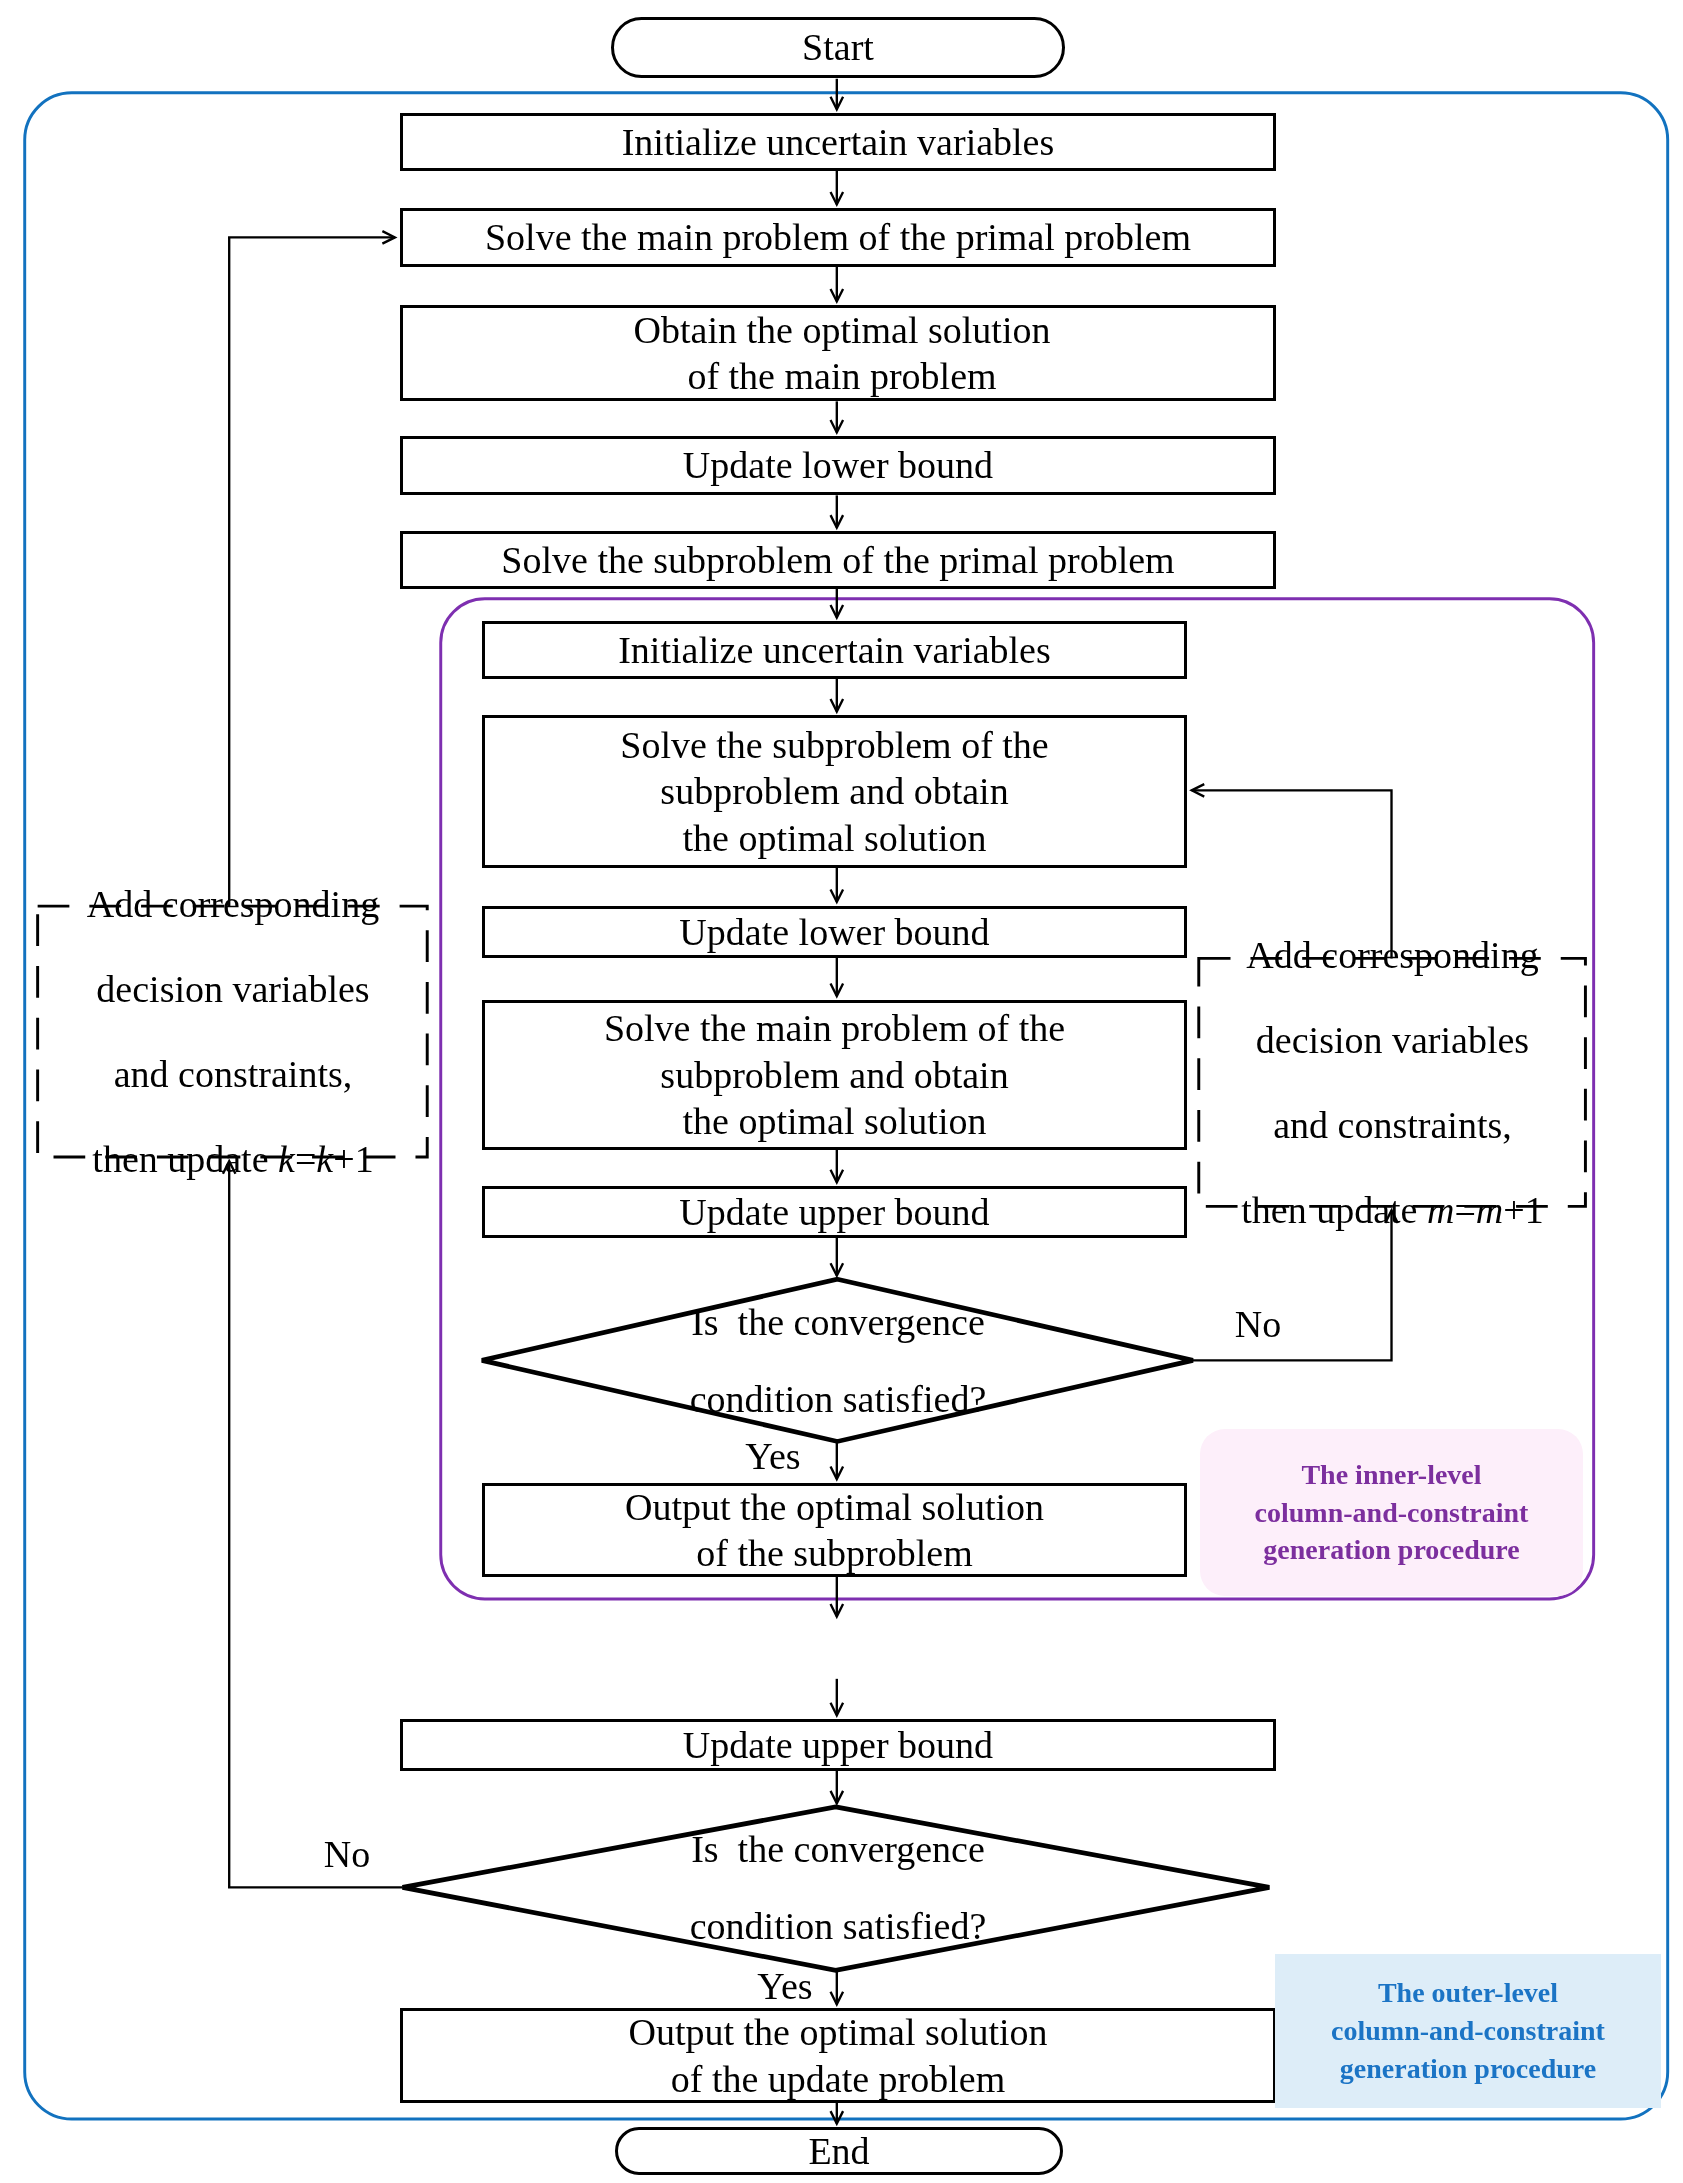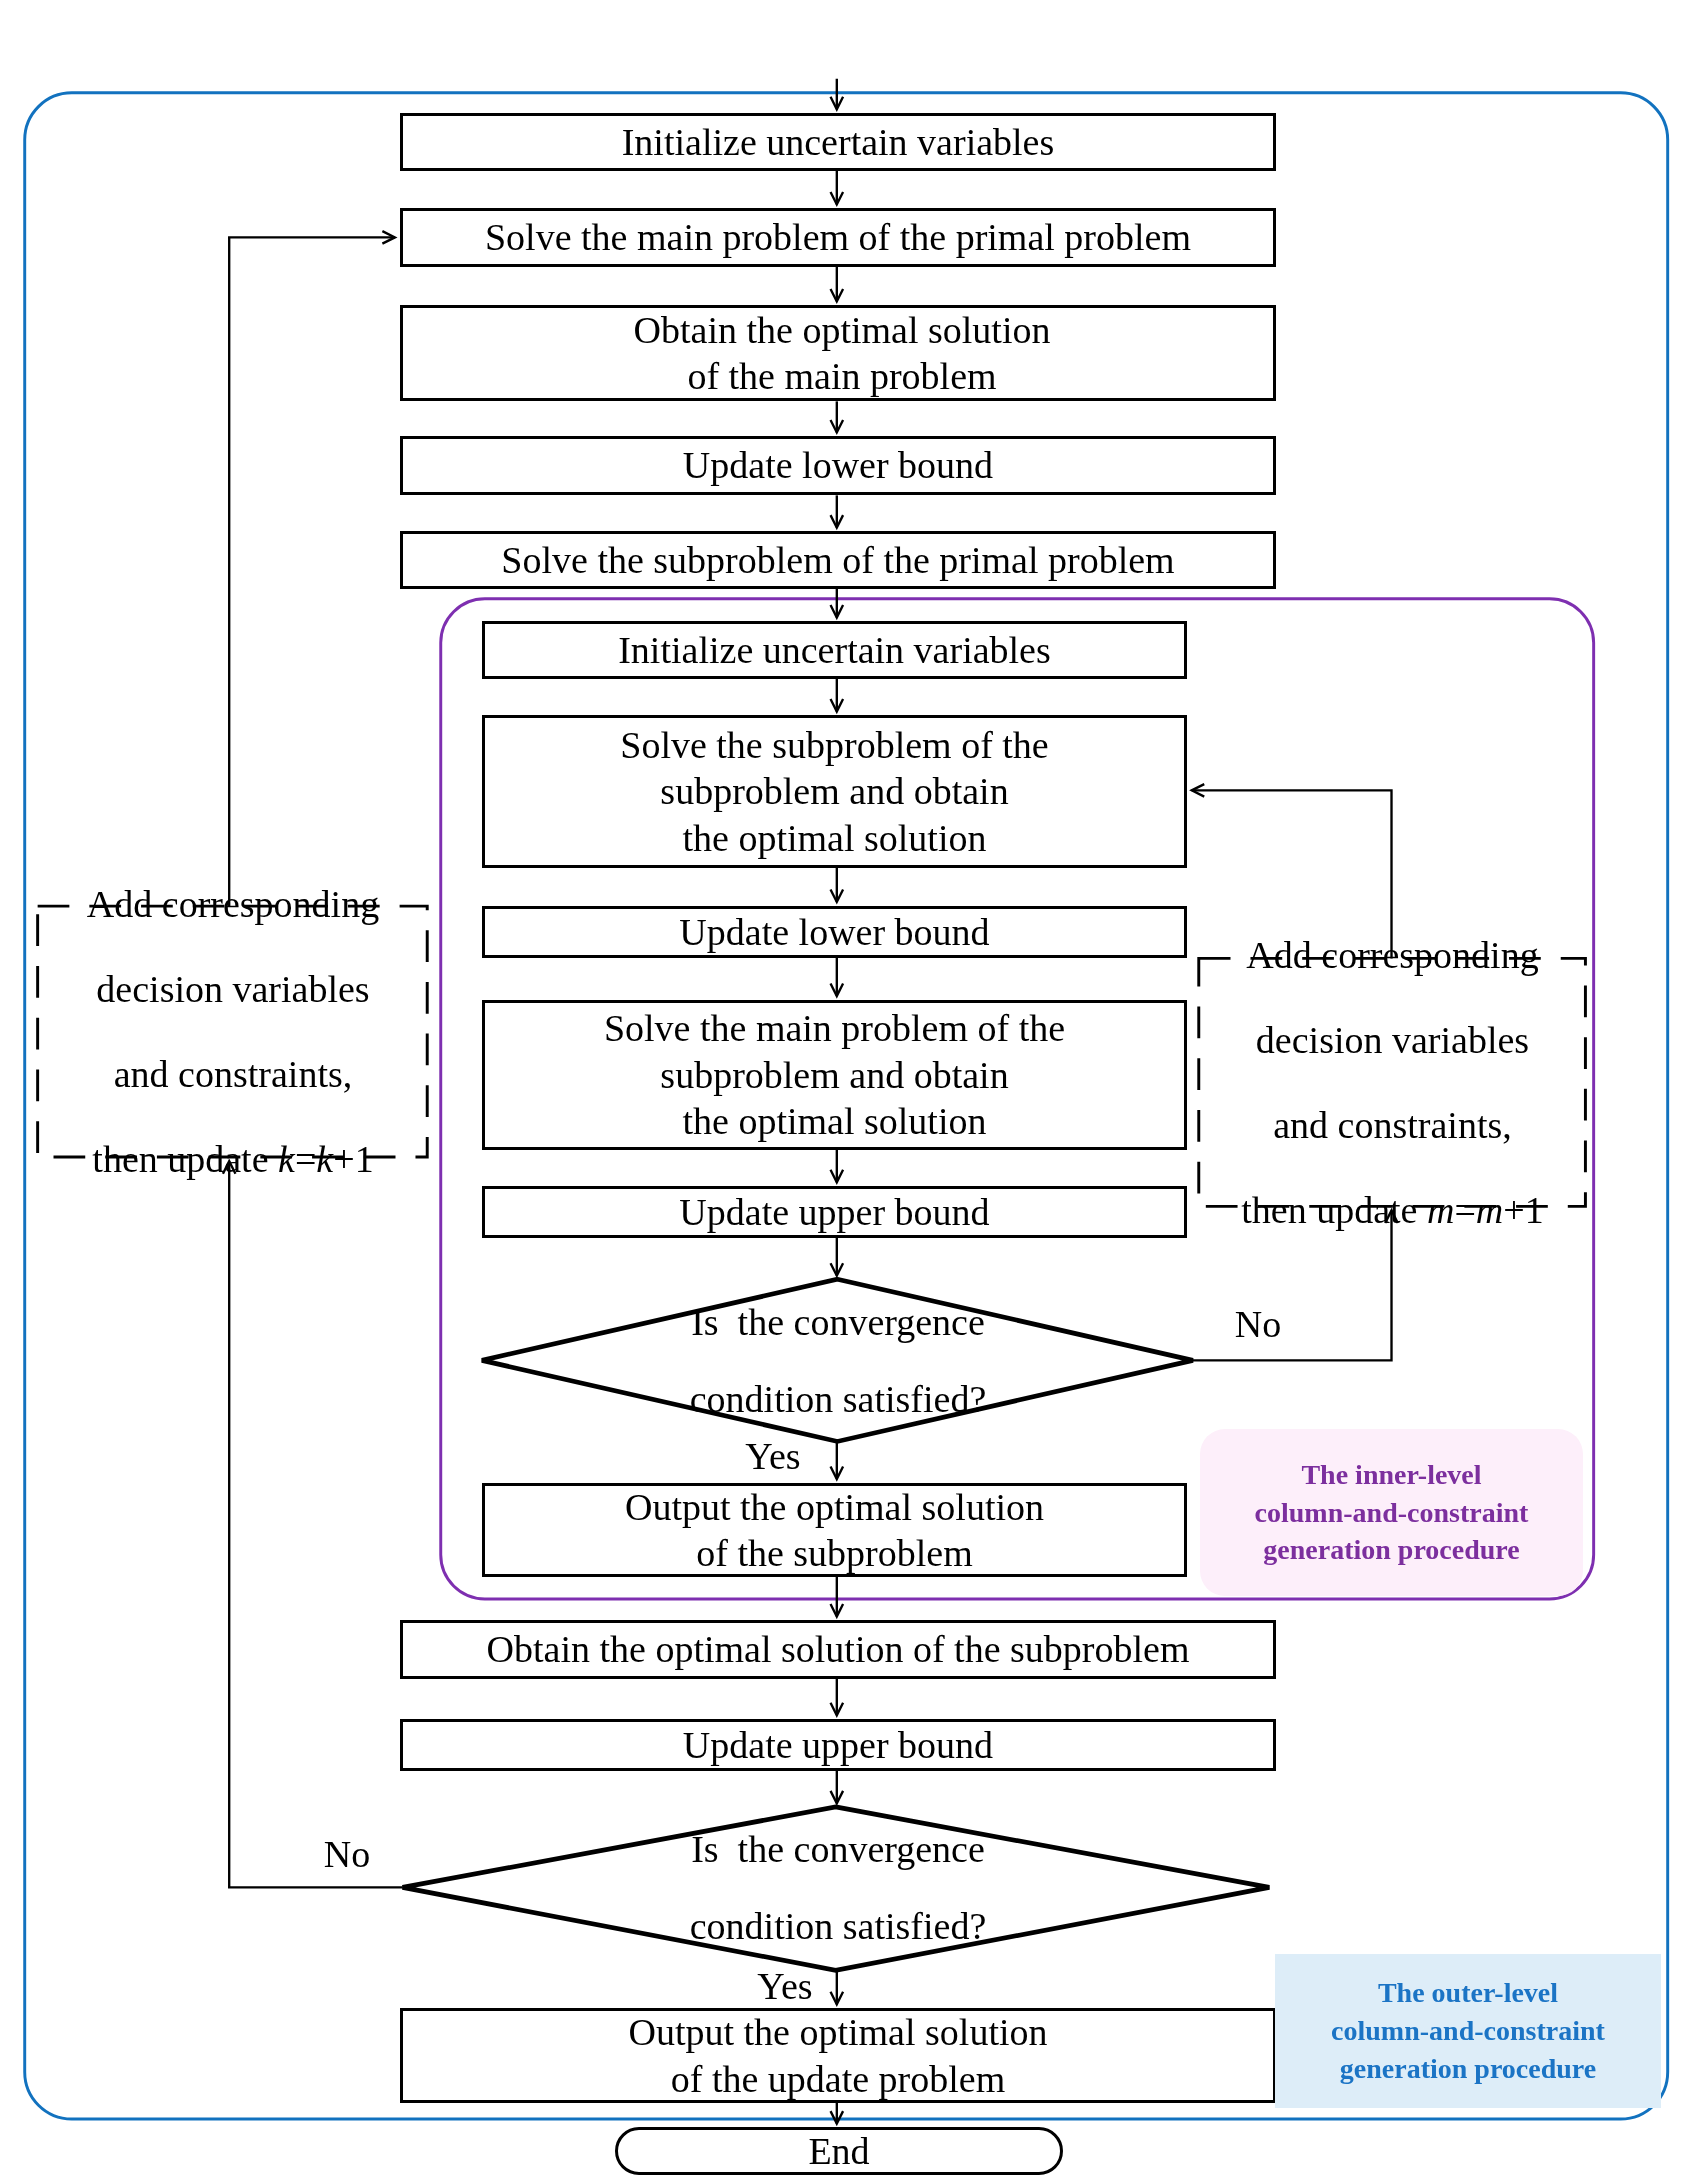--- a/index.html
+++ b/index.html
@@ -74,20 +74,23 @@
     <line class="arrow" x1="1424" y1="3353" x2="1424" y2="3411" marker-end="url(#arr)"></line>
     <line class="arrow" x1="1424" y1="3578" x2="1424" y2="3614" marker-end="url(#arr)"></line>
 
     <polyline class="arrow" points="2030,2315 2368,2315 2368,2060" marker-end="url(#arr)"></polyline>
     <polyline class="arrow" points="2368,1631 2368,1345 2028,1345" marker-end="url(#arr)"></polyline>
 
     <polyline class="arrow" points="685,3212 390,3212 390,1976" marker-end="url(#arr)"></polyline>
     <polyline class="arrow" points="390,1542 390,404 672,404" marker-end="url(#arr)"></polyline>
   </svg>
 
+  <div class="fbox pill" style="left:611px; top:16.5px; width:454px; height:61px;">
+    <div class="ln">Start</div>
+  </div>
   <div class="fbox pill" style="left:615px; top:2127px; width:448px; height:48px;">
     <div class="ln">End</div>
   </div>
 
   <div class="fbox" style="left:400px; top:113px; width:876px; height:58px;">
     <div class="ln">Initialize uncertain variables</div>
   </div>
   <div class="fbox" style="left:400px; top:208px; width:876px; height:59px;">
     <div class="ln">Solve the main problem of the primal problem</div>
   </div>
@@ -119,23 +122,20 @@
     <div class="ln">the optimal solution</div>
   </div>
   <div class="fbox" style="left:482px; top:1186px; width:705px; height:52px;">
     <div class="ln">Update upper bound</div>
   </div>
   <div class="fbox" style="left:482px; top:1483px; width:705px; height:94px;">
     <div class="ln">Output the optimal solution</div>
     <div class="ln">of the subproblem</div>
   </div>
 
-  <div class="fbox" style="left:400px; top:1620px; width:876px; height:59px;">
-    <div class="ln">Obtain the optimal solution of the subproblem</div>
-  </div>
   <div class="fbox" style="left:400px; top:1719px; width:876px; height:52px;">
     <div class="ln">Update upper bound</div>
   </div>
   <div class="fbox" style="left:400px; top:2008px; width:876px; height:95px;">
     <div class="ln">Output the optimal solution</div>
     <div class="ln">of the update problem</div>
   </div>
 
   <div class="txt" style="left:541px; top:1305px; width:594px; height:112px;">
     <div class="ln">Is  the convergence</div>

